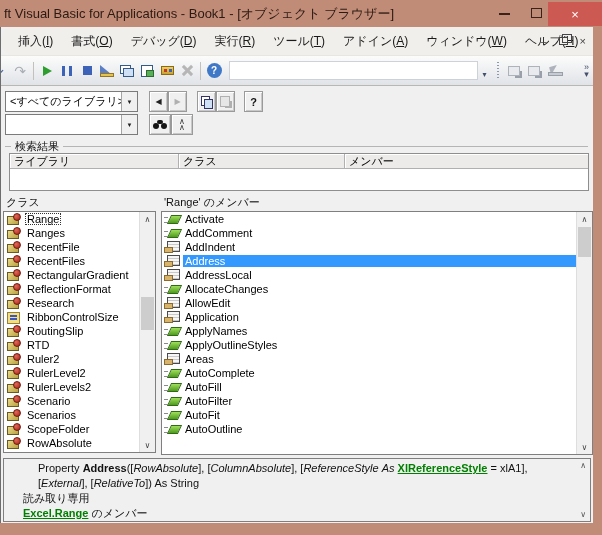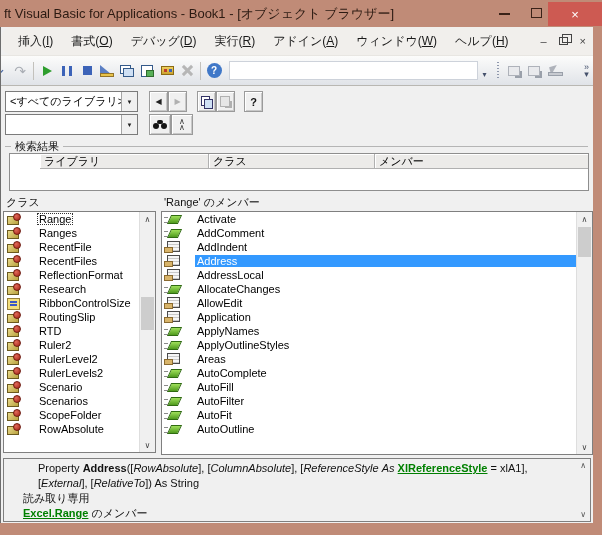--- a/index.html
+++ b/index.html
@@ -88,29 +88,29 @@
   .ico-viewdef::after{content:"";position:absolute;right:-1px;bottom:-1px;width:5px;height:5px;border-right:2px solid #b0b0b0;border-bottom:2px solid #b0b0b0;}
   .q{font-size:11px;font-weight:bold;color:#111;}
   .bino{width:15px;height:10px;position:relative;}
   .bino::before{content:"";position:absolute;left:0;top:3px;width:6px;height:6px;background:#151515;border-radius:50%;box-shadow:8px 0 0 #151515;}
   .bino::after{content:"";position:absolute;left:4px;top:0;width:6px;height:4px;background:#151515;border-radius:2px;}
   .chev2{display:flex;flex-direction:column;line-height:6px;font-size:8px;color:#333;}
 
   .group-line{position:absolute;left:4px;top:59px;width:583px;height:1px;background:#b5b5b5;}
   .group-label{position:absolute;left:10px;top:52px;padding:0 4px;background:#f0f0f0;font-size:11px;color:#111;}
   .sr-table{position:absolute;left:8px;top:66px;width:580px;height:38px;border:1px solid #8e8e8e;background:#fff;}
-  .sr-headers{display:flex;height:15px;background:#ecebe9;border-bottom:1px solid #b0b0b0;margin-left:30px;}
+  .sr-headers{display:flex;height:15px;background:#ecebe9;border-bottom:1px solid #b0b0b0;}
   .th{font-size:11px;padding:0 4px;border-right:1px solid #b0b0b0;box-shadow:inset 1px 1px 0 #fff;display:flex;align-items:center;white-space:nowrap;overflow:hidden;}
   .th:nth-child(1){width:169px;}
   .th:nth-child(2){width:166px;}
   .th:nth-child(3){flex:1;border-right:none;}
 
   .pane-h{position:absolute;font-size:11px;color:#111;}
   .listbox{position:absolute;background:#fff;border:1px solid #7f7f7f;overflow:hidden;}
-  .crow,.mrow{height:14px;display:flex;align-items:center;gap:15px;padding-left:2px;font-size:11px;white-space:nowrap;}
+  .crow,.mrow{height:14px;display:flex;align-items:center;gap:3px;padding-left:2px;font-size:11px;white-space:nowrap;}
   .lbl{padding:0 2px;}
   .crow.focused .lbl{outline:1px dotted #333;outline-offset:-1px;}
   .mrow.selected .lbl{background:#3399ff;color:#fff;flex:1;}
   .sb{position:absolute;top:0;right:0;bottom:0;width:16px;background:#f0f0f0;border-left:1px solid #dedede;}
   .sb .a{height:14px;display:flex;align-items:center;justify-content:center;font-size:8px;color:#444;}
   .sb .a.down{position:absolute;bottom:0;left:0;right:0;}
   .sb .thumb{position:absolute;left:1px;right:1px;background:#cdcdcd;}
 
   
   .ic{flex:none;position:relative;width:16px;height:12px;}
@@ -148,20 +148,21 @@
         <span>×</span>
       </span>
   </div>
 
   <div class="menubar">
     <span id="menu-items" style="display:flex">
         <span class="menu-item">挿入(<u>I</u>)</span>
         <span class="menu-item">書式(<u>O</u>)</span>
         <span class="menu-item">デバッグ(<u>D</u>)</span>
         <span class="menu-item">実行(<u>R</u>)</span>
+        <span class="menu-item">ツール(<u>T</u>)</span>
         <span class="menu-item">アドイン(<u>A</u>)</span>
         <span class="menu-item">ウィンドウ(<u>W</u>)</span>
         <span class="menu-item">ヘルプ(<u>H</u>)</span>
       </span>
     <span class="mdi">
       <span class="mdi-btn">–</span>
       <span class="mdi-restore"></span>
       <span class="mdi-btn">×</span>
     </span>
   </div>
@@ -281,20 +282,24 @@
           <span class="ic ic-class"></span>
           <span class="lbl">Ranges</span>
         </div>
         <div class="crow">
           <span class="ic ic-class"></span>
           <span class="lbl">RecentFile</span>
         </div>
         <div class="crow">
           <span class="ic ic-class"></span>
           <span class="lbl">RecentFiles</span>
+        </div>
+        <div class="crow">
+          <span class="ic ic-class"></span>
+          <span class="lbl">RectangularGradient</span>
         </div>
         <div class="crow">
           <span class="ic ic-class"></span>
           <span class="lbl">ReflectionFormat</span>
         </div>
         <div class="crow">
           <span class="ic ic-class"></span>
           <span class="lbl">Research</span>
         </div>
         <div class="crow">

